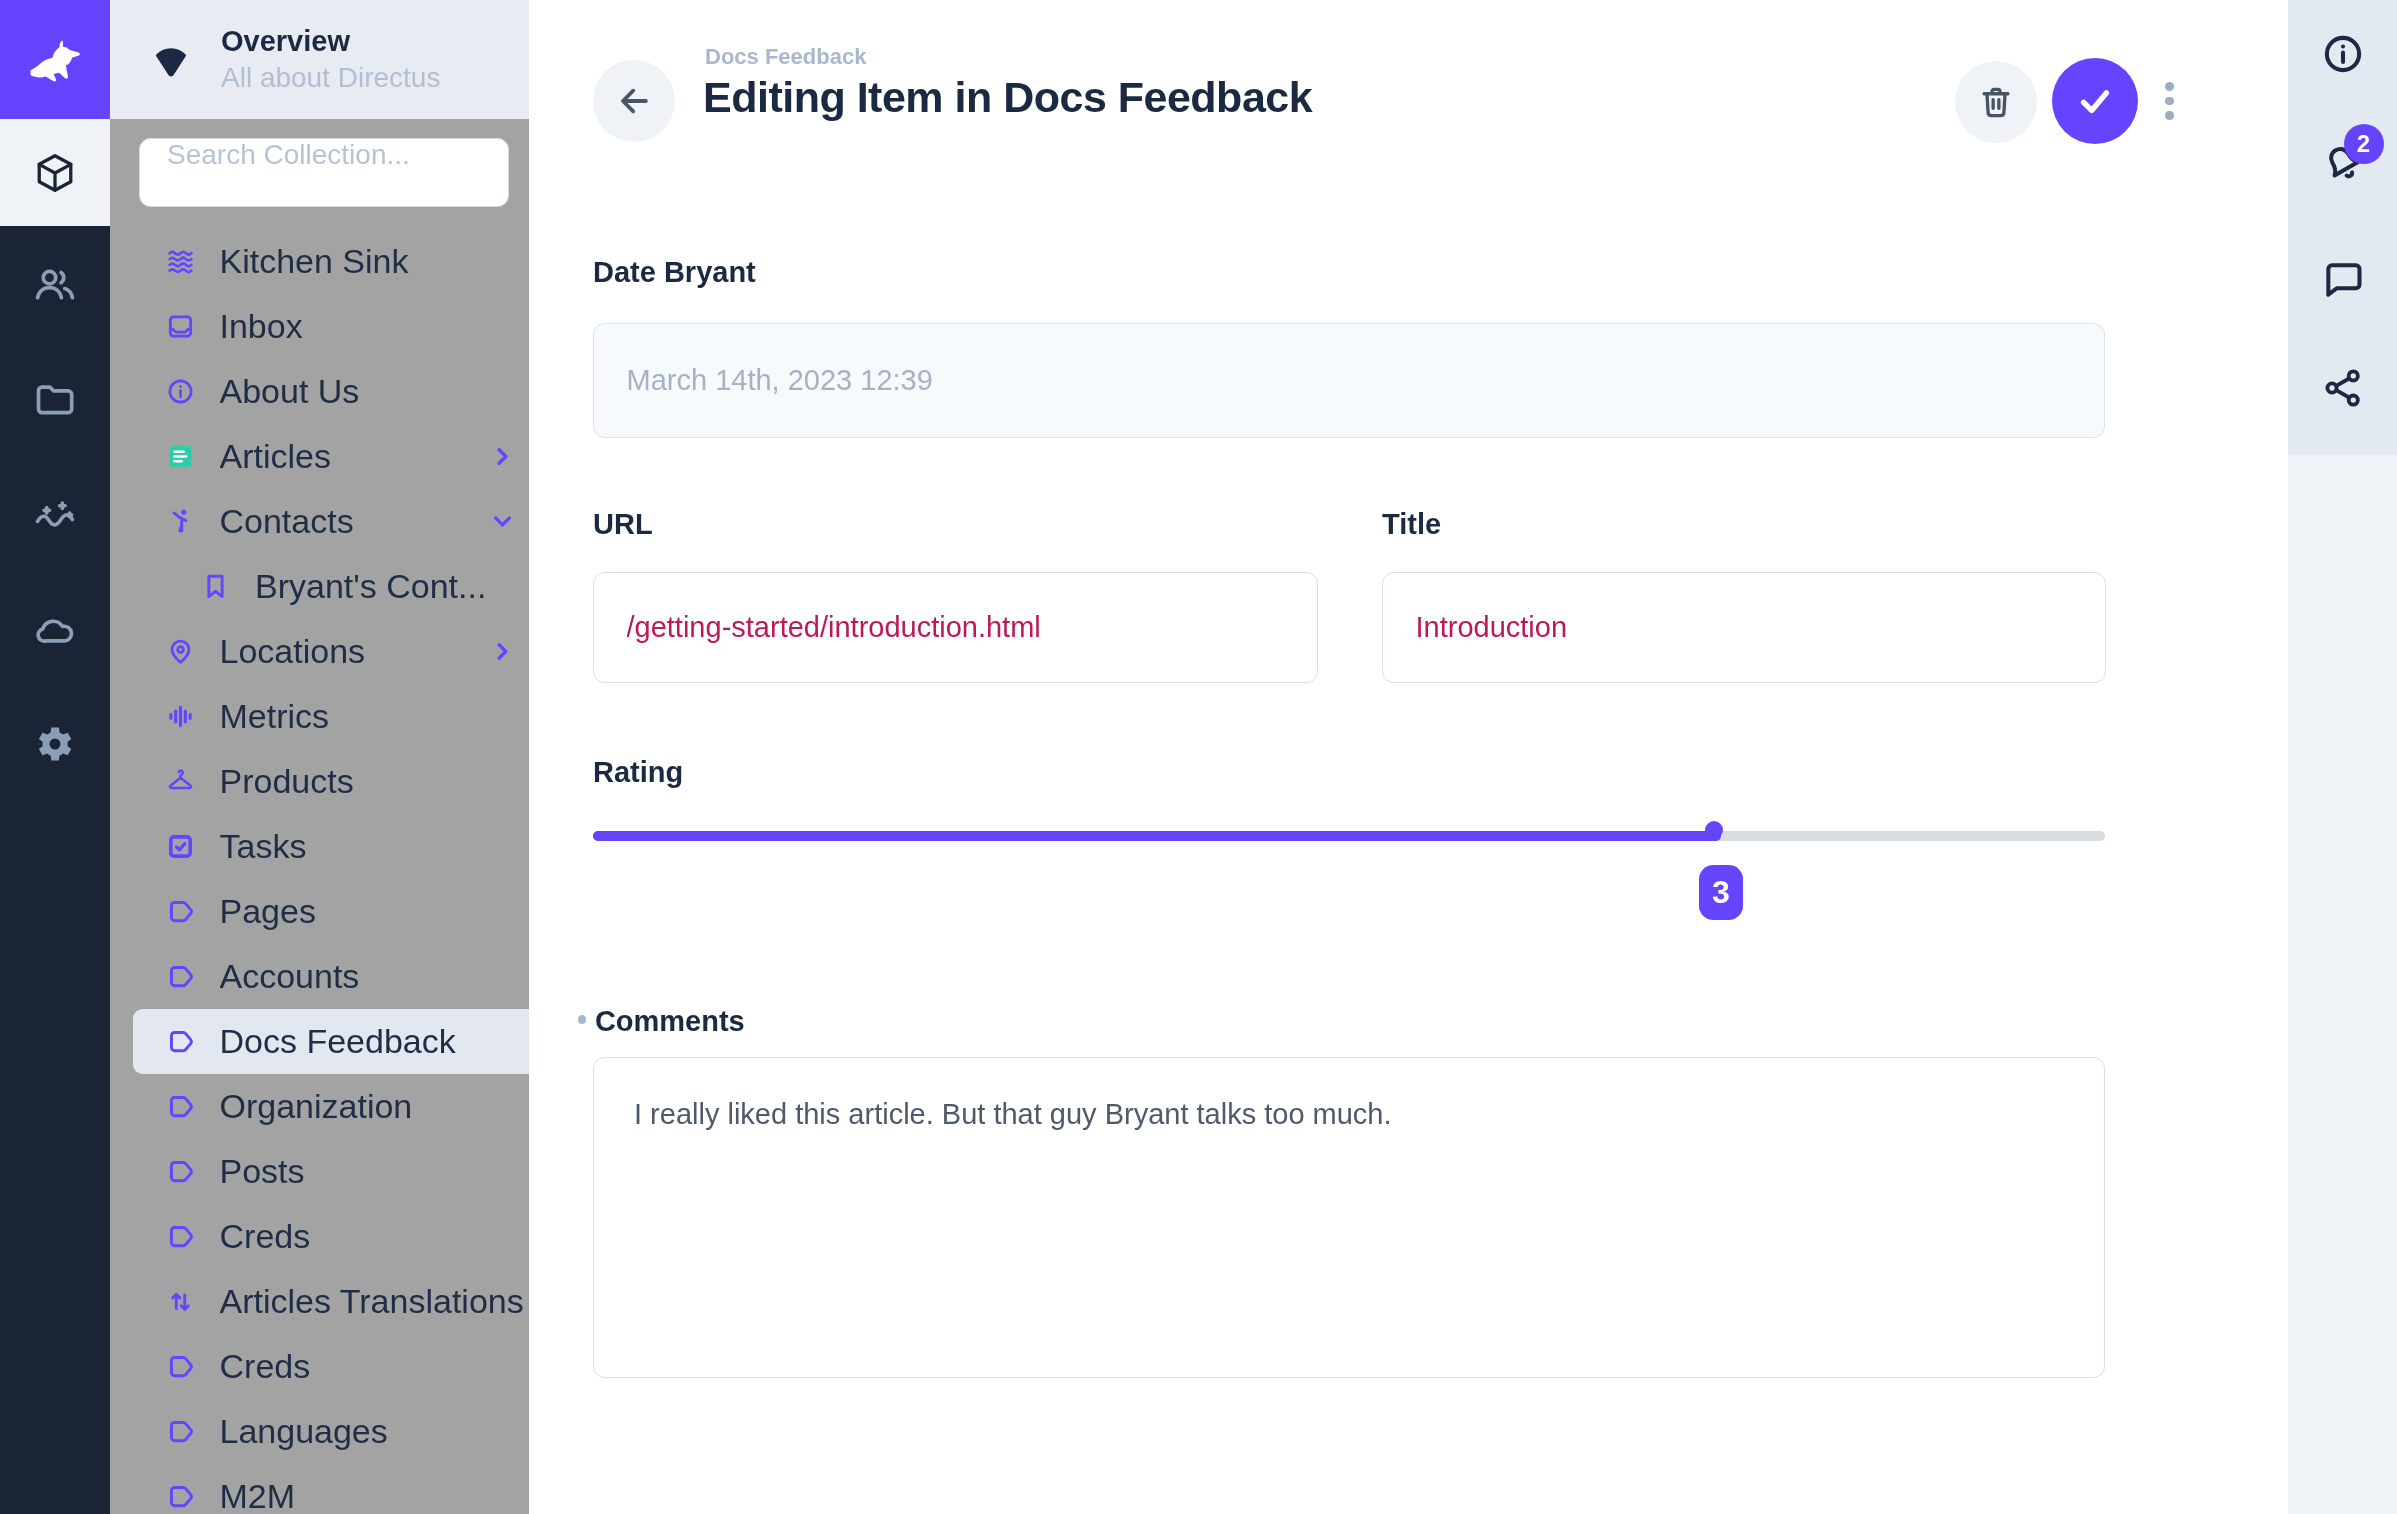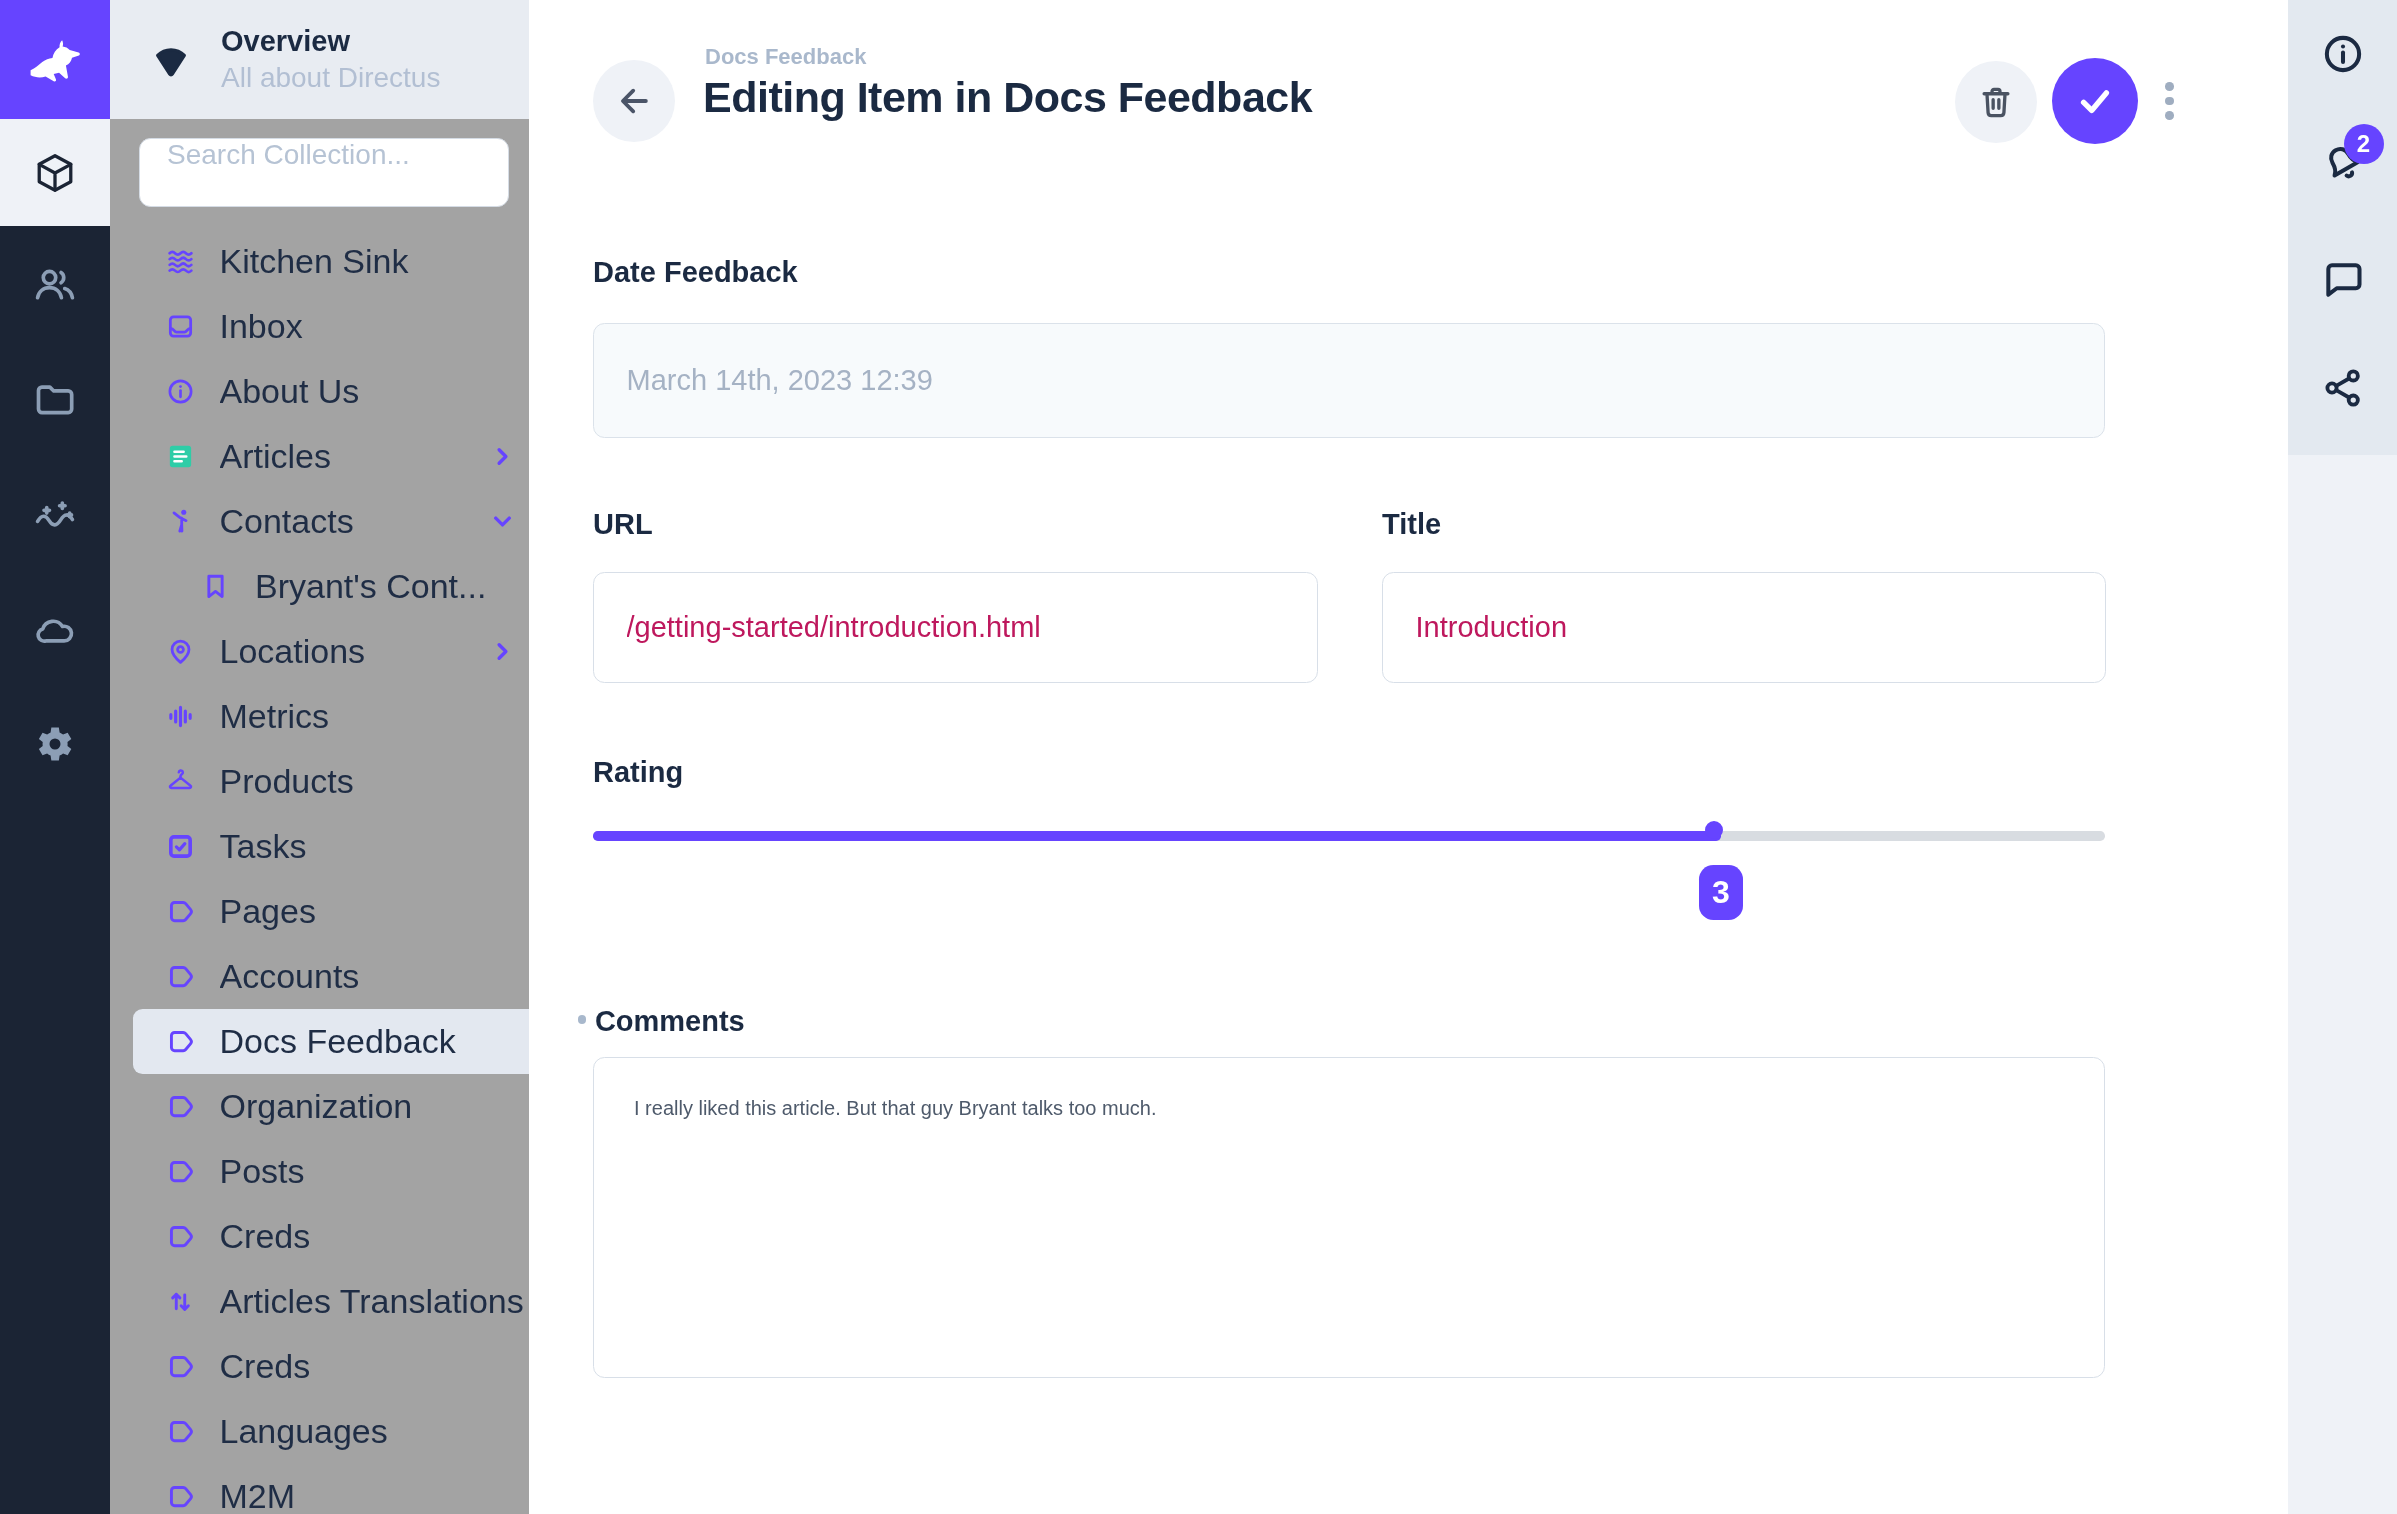--- a/index.html
+++ b/index.html
@@ -86,21 +86,21 @@
   .slider-track { position:absolute; left:0; top:18px; width:100%; height:9.6px; border-radius:4.8px; background:#D8DCE1; }
   .slider-fill  { position:absolute; left:0; top:18px; height:9.6px; border-radius:4.8px; background:#6644FF; }
   .slider-handle { position:absolute; top:7.6px; width:13.4px; height:13.4px; background:#fff;
                    border:9.6px solid #6644FF; border-radius:50%; }
   .slider-badge { position:absolute; top:865px; width:44px; height:55px; border-radius:14.3px; background:#6644FF;
                   color:#fff; font-size:32px; font-weight:700; display:flex; align-items:center; justify-content:center; }
 
   .lbl-comments { left:1.9px; top:1005px; }
   .edited-dot { position:absolute; left:-15.3px; top:1015px; width:8.6px; height:8.6px; border-radius:50%; background:#A8B8CC; }
   .in-comments { position:absolute; left:0; top:1057px; width:1512px; height:321px; border:1.9px solid #D8DFE8;
-                 border-radius:11.5px; background:#fff; font-family:"Liberation Sans",sans-serif; font-size:20px;
+                 border-radius:11.5px; background:#fff; font-family:"Liberation Sans",sans-serif; font-size:29px;
                  color:#4E5A6B; padding:36px 40px; outline:none; resize:none; line-height:1.4; }
 
   
   .right-bar { position:absolute; right:0; top:0; width:109px; height:100%; background:#EFF2F7; }
   .right-top { position:absolute; right:0; top:0; width:109px; height:455px; background:#E3E9F0; }
   .rb-item { position:absolute; left:50%; transform:translateX(-50%); width:44px; height:44px;
              color:#1B2A42; cursor:pointer; }
   .rb-item svg { width:100%; height:100%; }
   .rb-badge { position:absolute; top:-17px; right:-19px; width:40px; height:40px; border-radius:50%;
               background:#6644FF; color:#fff; font-size:24px; font-weight:700;
@@ -336,21 +336,21 @@
             </svg></span>
       </div>
       <div class="more-btn">
         <i></i>
           <i></i>
           <i></i>
       </div>
     </div>
 
     <div class="form">
-      <div class="field-label lbl-date">Date Feedback</div>
+      <div class="field-label lbl-date">Date Bryant</div>
       <input class="tf disabled in-date" readonly="" value="March 14th, 2023 12:39" style="">
 
       <div class="field-label lbl-url">URL</div>
       <input class="tf in-url" value="/getting-started/introduction.html" style="">
 
       <div class="field-label lbl-title">Title</div>
       <input class="tf in-title" value="Introduction" style="">
 
       <div class="field-label lbl-rating">Rating</div>
       <div class="slider">

